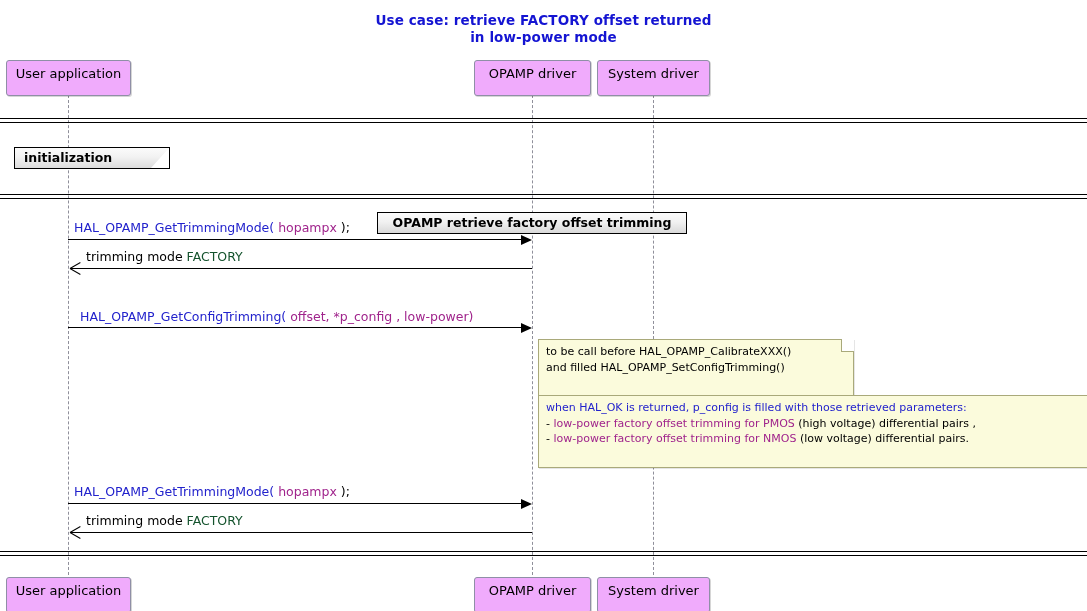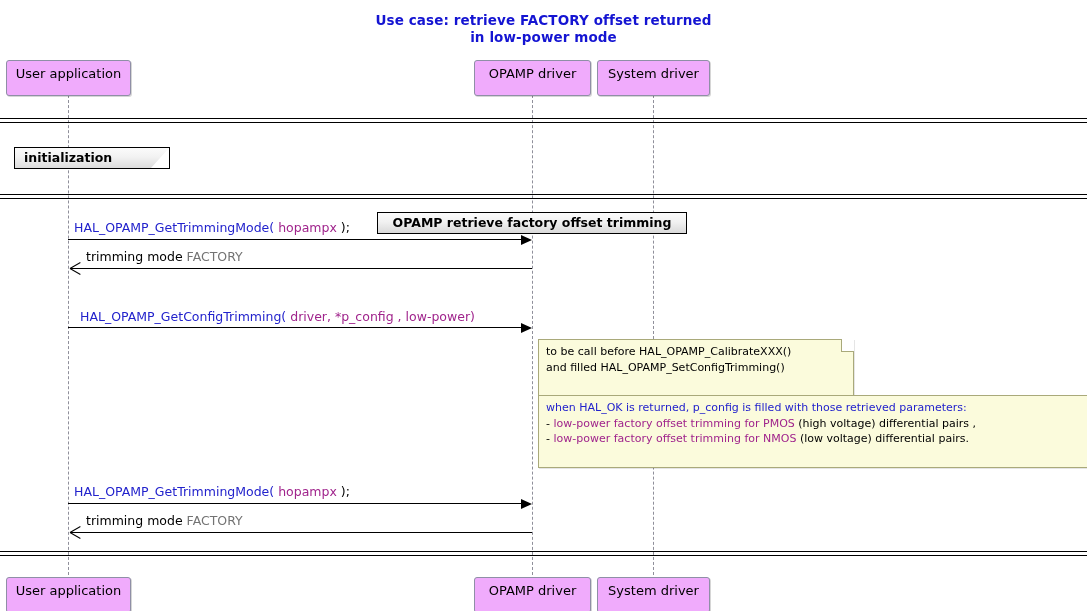--- a/index.html
+++ b/index.html
@@ -157,21 +157,21 @@
 
   .msg-label {
     position: absolute;
     white-space: nowrap;
     font-size: 12.5px;
     line-height: 14px;
     color: #000;
   }
   .c-blue    { color: #2222CC; }
   .c-magenta { color: #A0248C; }
-  .c-red     { color: #737373; }
+  .c-red     { color: #14532d; }
   .c-black   { color: #000000; }
 
   
   .note {
     position: absolute;
     box-sizing: border-box;
     background: #FBFBDC;
     border: 1px solid #A9A97A;
     font-size: 11px;
     line-height: 15.6px;
@@ -228,21 +228,21 @@
   <div class="arrow-right" style="left:521px; top:234.5px;"></div>
 
   <div class="msg-label" style="left:86px; top:250px;">
     <span class="c-black">trimming mode </span><span class="c-red">FACTORY</span>
   </div>
   <div class="msg-line" style="left:70px; top:268px; width:462px;"></div>
   <div class="arrow-left-a" style="left:70px; top:268px;"></div>
   <div class="arrow-left-b" style="left:70px; top:268px;"></div>
 
   <div class="msg-label" style="left:80px; top:310px;">
-    <span class="c-blue">HAL_OPAMP_GetConfigTrimming(</span><span class="c-magenta"> driver, *p_config , low-power)</span>
+    <span class="c-blue">HAL_OPAMP_GetConfigTrimming(</span><span class="c-magenta"> offset, *p_config , low-power)</span>
   </div>
   <div class="msg-line" style="left:68px; top:327px; width:455px;"></div>
   <div class="arrow-right" style="left:521px; top:322.5px;"></div>
 
   <div class="note" style="left:538px; top:339px; width:316px;">
     <span class="corner"></span>
     <span class="note-line">to be call before HAL_OPAMP_CalibrateXXX()</span>
     <span class="note-line">and filled HAL_OPAMP_SetConfigTrimming()</span>
   </div>
 

